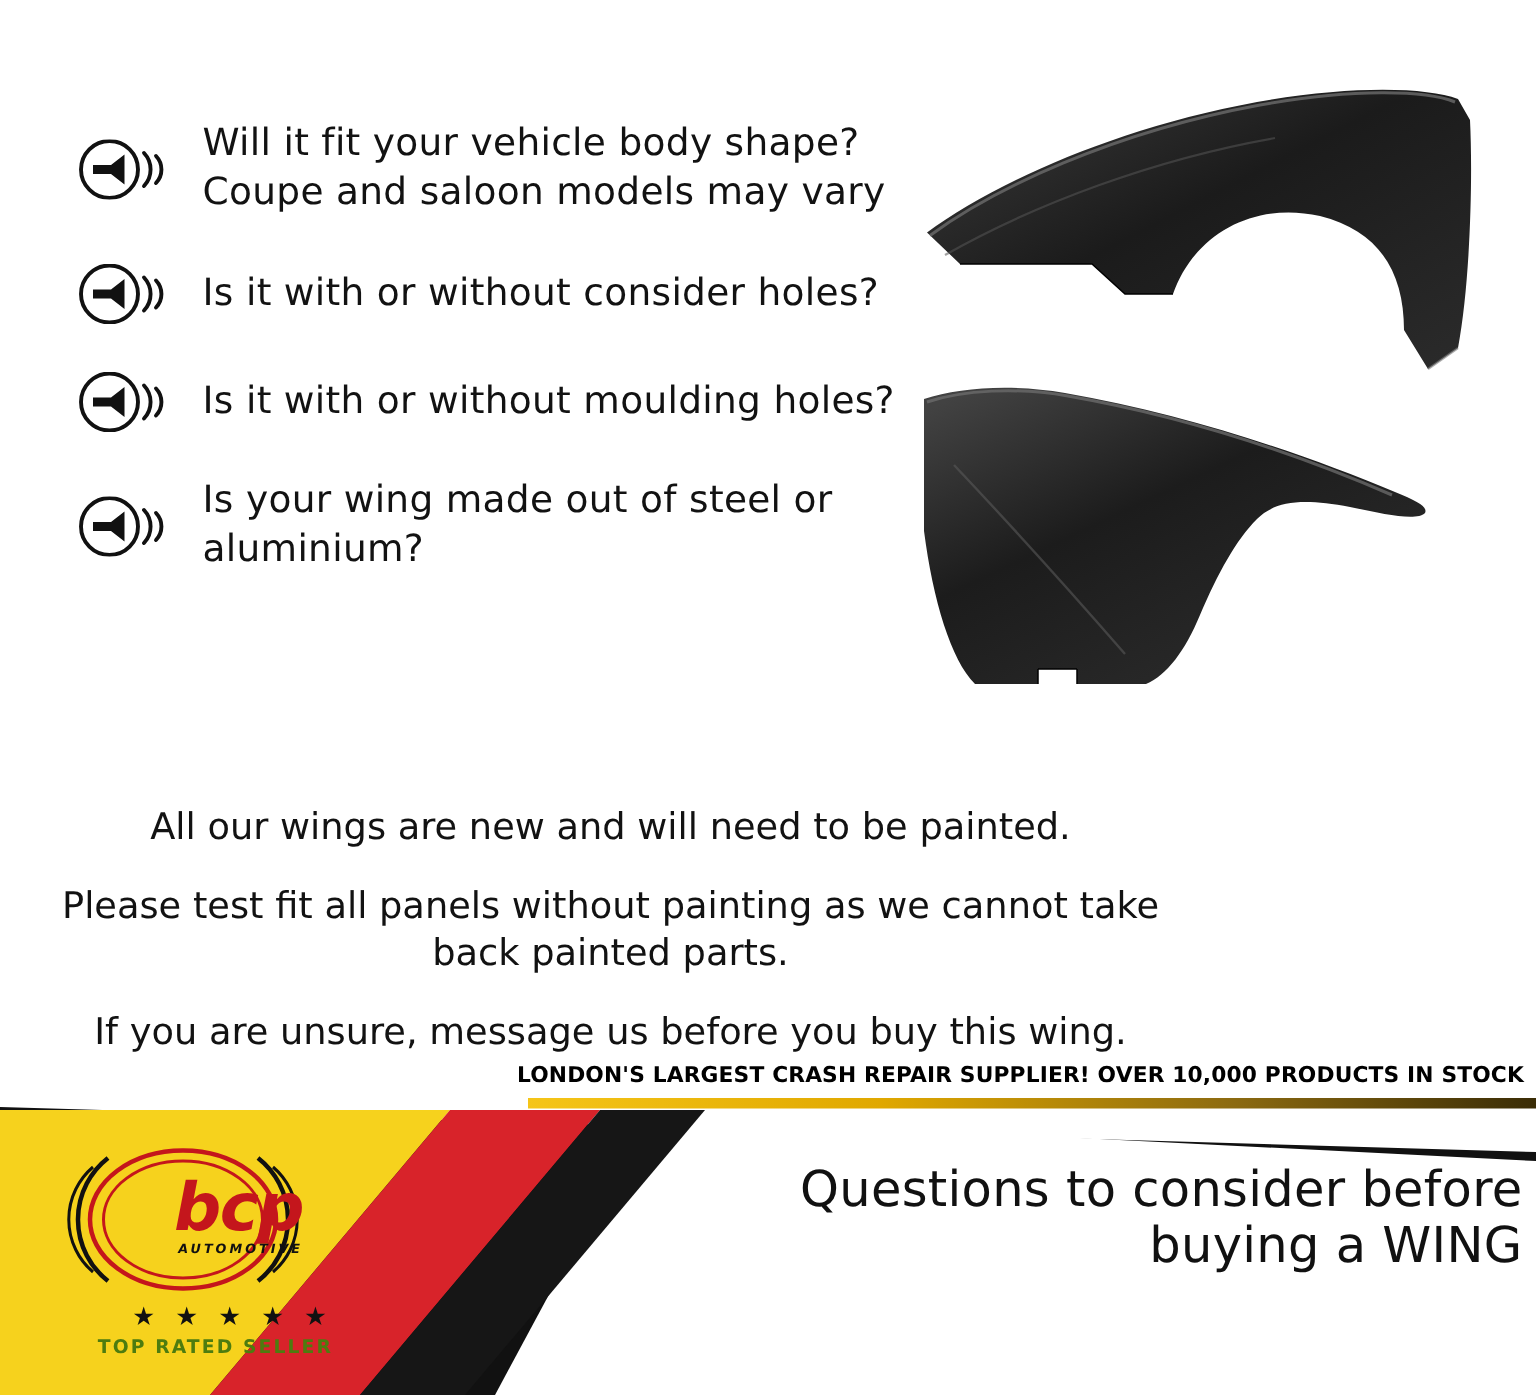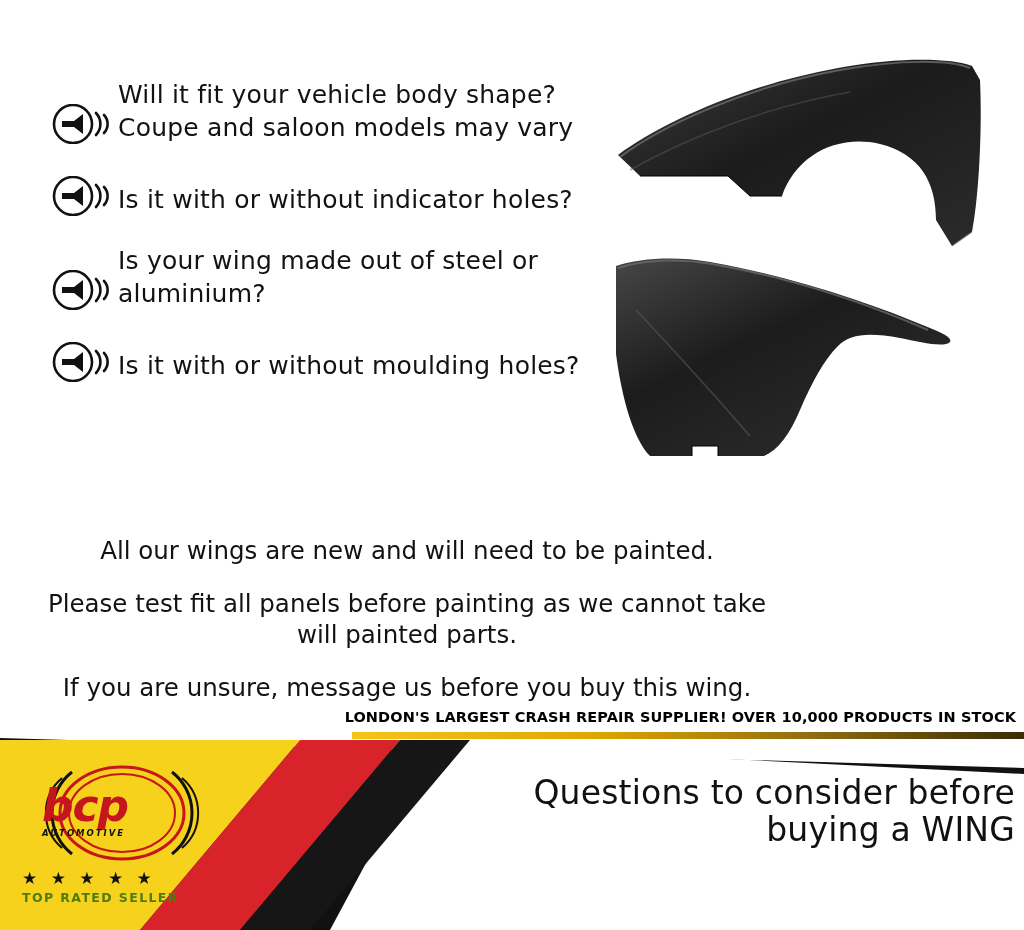--- a/index.html
+++ b/index.html
@@ -13,22 +13,23 @@
   .page{position:relative;width:1024px;height:930px;background:#fff;}
 
   
   .questions{
     position:absolute;
     left:52px; top:78px;
     width:580px;
   }
   .q-row{
     display:flex;
-    align-items:flex-end;
+    align-items:center;
     margin-bottom:28px;
+    gap:17px;
   }
   .q-icon{
     flex:0 0 auto;
     width:66px;
     height:40px;
     position:relative;
     margin-top:4px;
   }
   .q-text{
     font-size:25px;
@@ -120,21 +121,21 @@
     line-height:37px;
     font-weight:500;
     letter-spacing:0.2px;
   }
 
   
   .logo{
     position:absolute;
     left:22px;top:32px;
     width:200px;height:160px;
-    text-align:left;
+    text-align:right;
   }
   .logo-badge{
     position:relative;
     width:160px;height:102px;
     margin:0 auto;
   }
   .logo-bcp{
     position:absolute;
     left:0;top:22px;width:160px;
     font-size:44px;
@@ -189,45 +190,45 @@
 
     <div class="q-row">
       <div class="q-icon">
         <svg class="spk" width="66" height="40" viewBox="0 0 66 40">
           <circle cx="21" cy="20" r="19" fill="#fff" stroke="#111" stroke-width="2.6"></circle>
           <path d="M10 17 L22 17 L31 10 L31 30 L22 23 L10 23 Z" fill="#111"></path>
           <path d="M44 9 A16 16 0 0 1 44 31" fill="none" stroke="#111" stroke-width="2.6" stroke-linecap="round"></path>
           <path d="M52 11 A13 13 0 0 1 52 29" fill="none" stroke="#111" stroke-width="2.6" stroke-linecap="round"></path>
         </svg>
       </div>
-      <div class="q-text">Is it with or without indicator holes?</div>
+      <div class="q-text">Is it with or without consider holes?</div>
     </div>
 
     <div class="q-row">
       <div class="q-icon">
         <svg class="spk" width="66" height="40" viewBox="0 0 66 40">
           <circle cx="21" cy="20" r="19" fill="#fff" stroke="#111" stroke-width="2.6"></circle>
           <path d="M10 17 L22 17 L31 10 L31 30 L22 23 L10 23 Z" fill="#111"></path>
           <path d="M44 9 A16 16 0 0 1 44 31" fill="none" stroke="#111" stroke-width="2.6" stroke-linecap="round"></path>
           <path d="M52 11 A13 13 0 0 1 52 29" fill="none" stroke="#111" stroke-width="2.6" stroke-linecap="round"></path>
         </svg>
       </div>
-      <div class="q-text">Is your wing made out of steel or aluminium?</div>
+      <div class="q-text">Is it with or without moulding holes?</div>
     </div>
 
     <div class="q-row">
       <div class="q-icon">
         <svg class="spk" width="66" height="40" viewBox="0 0 66 40">
           <circle cx="21" cy="20" r="19" fill="#fff" stroke="#111" stroke-width="2.6"></circle>
           <path d="M10 17 L22 17 L31 10 L31 30 L22 23 L10 23 Z" fill="#111"></path>
           <path d="M44 9 A16 16 0 0 1 44 31" fill="none" stroke="#111" stroke-width="2.6" stroke-linecap="round"></path>
           <path d="M52 11 A13 13 0 0 1 52 29" fill="none" stroke="#111" stroke-width="2.6" stroke-linecap="round"></path>
         </svg>
       </div>
-      <div class="q-text">Is it with or without moulding holes?</div>
+      <div class="q-text">Is your wing made out of steel or aluminium?</div>
     </div>
 
   </div>
 
   <div class="wing" id="wing-top">
     <svg width="390" height="210" viewBox="0 0 390 210">
       <defs>
         <linearGradient id="gTop" x1="0" y1="0" x2="1" y2="1">
           <stop offset="0%" stop-color="#3c3c3c"></stop>
           <stop offset="45%" stop-color="#1b1b1b"></stop>
@@ -277,21 +278,21 @@
                L50 206
                C34 190 22 150 16 104 Z" fill="url(#gBot)"></path>
       <path d="M18 18 C42 10 78 8 112 14 C192 28 268 54 328 80" fill="none" stroke="#6d6d6d" stroke-width="2" opacity="0.75"></path>
       <path d="M36 60 C70 96 110 140 150 186" fill="none" stroke="#585858" stroke-width="1.6" opacity="0.6"></path>
       <path d="M92 196 L92 206 M118 196 L118 206 M92 196 L118 196" fill="none" stroke="#000" stroke-width="1"></path>
     </svg>
   </div>
 
   <div class="para-block">
     <p class="para">All our wings are new and will need to be painted.</p>
-    <p class="para">Please test fit all panels before painting as we cannot take will painted parts.</p>
+    <p class="para">Please test fit all panels without painting as we cannot take back painted parts.</p>
     <p class="para">If you are unsure, message us before you buy this wing.</p>
   </div>
 
   <div class="strip">
     <div class="strip-text">LONDON'S LARGEST CRASH REPAIR SUPPLIER! OVER 10,000 PRODUCTS IN STOCK</div>
     <div class="strip-bar"></div>
   </div>
 
   <div class="footer">
     <div class="footer-black"></div>

